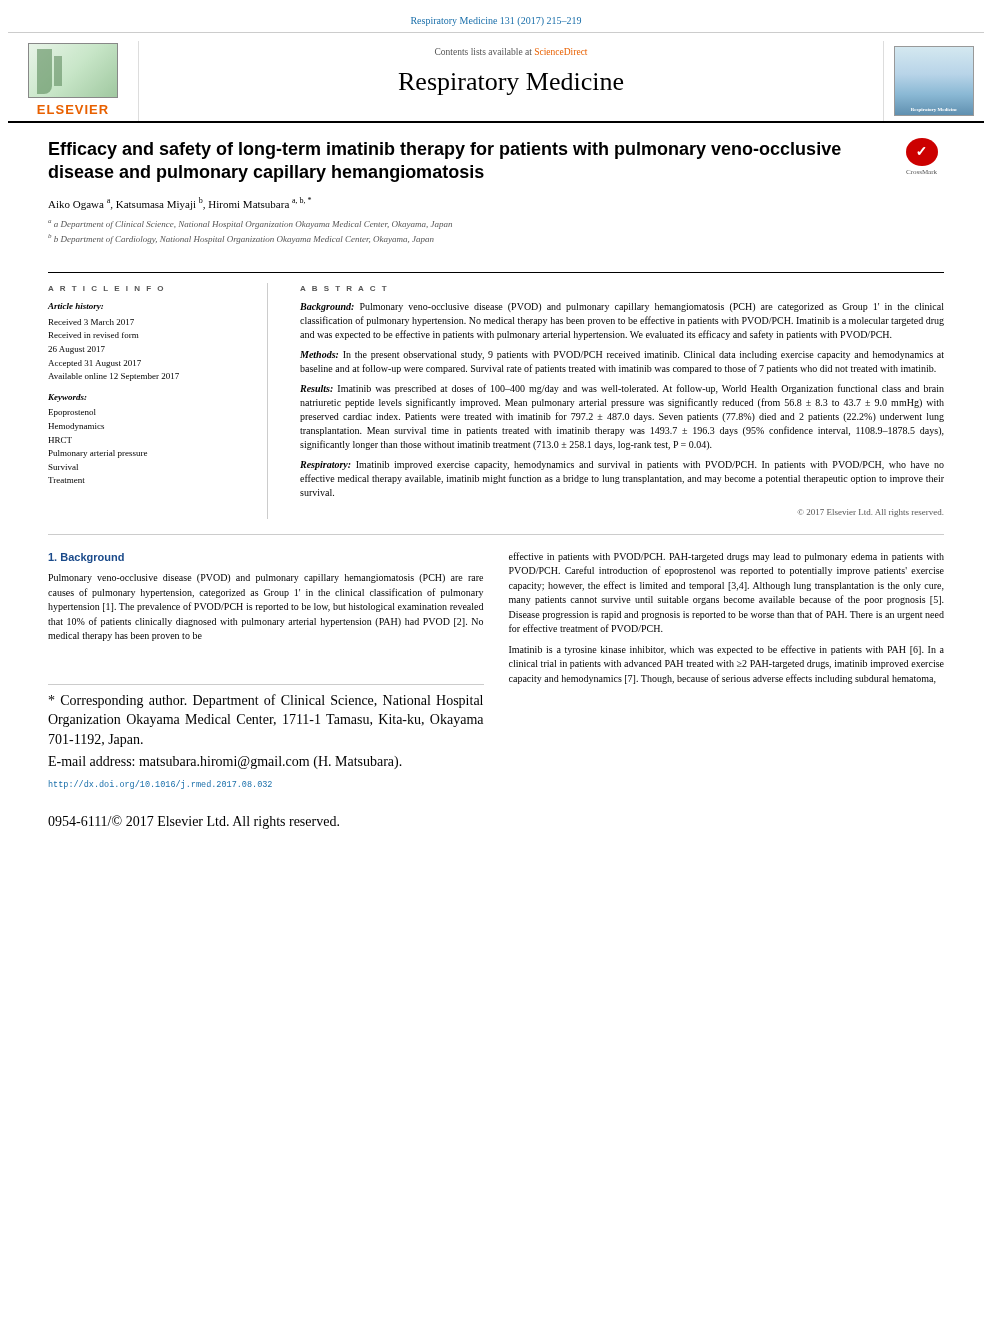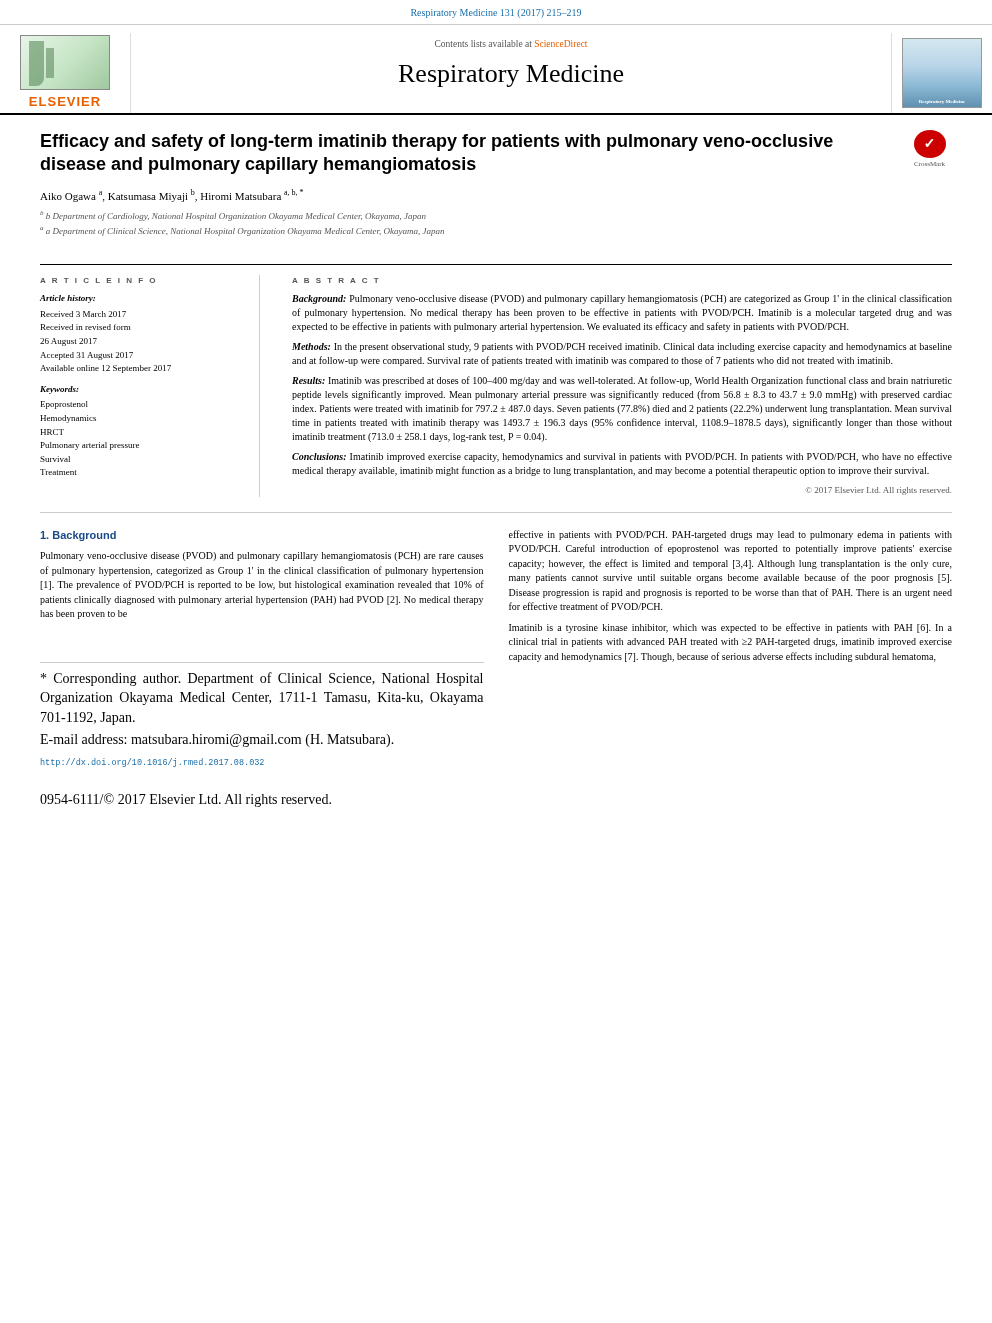--- a/index.html
+++ b/index.html
@@ -9,21 +9,21 @@
       color: #000;
       width: 992px;
       min-height: 1323px;
       font-size: 11px;
       line-height: 1.4;
     }
     .page-wrapper {
       width: 992px;
       min-height: 1323px;
       background: #fff;
-      padding: 0;
+      padding: 8px;
     }
     
     .journal-top-bar {
       background: #fff;
       text-align: center;
       padding: 6px 0 4px 0;
       font-size: 10px;
       color: #1a6faa;
       border-bottom: 1px solid #ccc;
     }
@@ -375,24 +375,24 @@
   <div class="main-content">
 
     <div class="article-title-section">
       <div class="article-title-text">
         <div class="article-title-main">Efficacy and safety of long-term imatinib therapy for patients with pulmonary veno-occlusive disease and pulmonary capillary hemangiomatosis</div>
         <div class="authors-line">
           Aiko Ogawa <sup class="author-superscript">a</sup>, Katsumasa Miyaji <sup class="author-superscript">b</sup>, Hiromi Matsubara <sup class="author-superscript">a, b, *</sup>
         </div>
         <div class="affiliations">
           <div class="affil-item">
-            <sup class="affil-super">b</sup> <span>b Department of Cardiology, National Hospital Organization Okayama Medical Center, Okayama, Japan</span>
+            <sup class="affil-super">a</sup> <span>a Department of Clinical Science, National Hospital Organization Okayama Medical Center, Okayama, Japan</span>
           </div>
           <div class="affil-item">
-            <sup class="affil-super">a</sup> <span>a Department of Clinical Science, National Hospital Organization Okayama Medical Center, Okayama, Japan</span>
+            <sup class="affil-super">b</sup> <span>b Department of Cardiology, National Hospital Organization Okayama Medical Center, Okayama, Japan</span>
           </div>
         </div>
       </div>
       <div class="crossmark-logo">
         <div class="crossmark-circle"></div>
         <div class="crossmark-label">CrossMark</div>
       </div>
     </div>
 
     <div class="two-column">
@@ -422,21 +422,21 @@
         </div>
         <div class="abstract-text">
           <span class="abstract-section-title">Methods:</span>
           <span>In the present observational study, 9 patients with PVOD/PCH received imatinib. Clinical data including exercise capacity and hemodynamics at baseline and at follow-up were compared. Survival rate of patients treated with imatinib was compared to those of 7 patients who did not treated with imatinib.</span>
         </div>
         <div class="abstract-text">
           <span class="abstract-section-title">Results:</span>
           <span>Imatinib was prescribed at doses of 100–400 mg/day and was well-tolerated. At follow-up, World Health Organization functional class and brain natriuretic peptide levels significantly improved. Mean pulmonary arterial pressure was significantly reduced (from 56.8 ± 8.3 to 43.7 ± 9.0 mmHg) with preserved cardiac index. Patients were treated with imatinib for 797.2 ± 487.0 days. Seven patients (77.8%) died and 2 patients (22.2%) underwent lung transplantation. Mean survival time in patients treated with imatinib therapy was 1493.7 ± 196.3 days (95% confidence interval, 1108.9–1878.5 days), significantly longer than those without imatinib treatment (713.0 ± 258.1 days, log-rank test, P = 0.04).</span>
         </div>
         <div class="abstract-text">
-          <span class="abstract-section-title">Conclusions:</span>
+          <span class="abstract-section-title">Respiratory:</span>
           <span>Imatinib improved exercise capacity, hemodynamics and survival in patients with PVOD/PCH. In patients with PVOD/PCH, who have no effective medical therapy available, imatinib might function as a bridge to lung transplantation, and may become a potential therapeutic option to improve their survival.</span>
         </div>
         <div class="copyright-line">© 2017 Elsevier Ltd. All rights reserved.</div>
       </div>
     </div>
 
     <hr class="section-divider">
 
     <div class="body-two-column">
       <div class="body-col">

